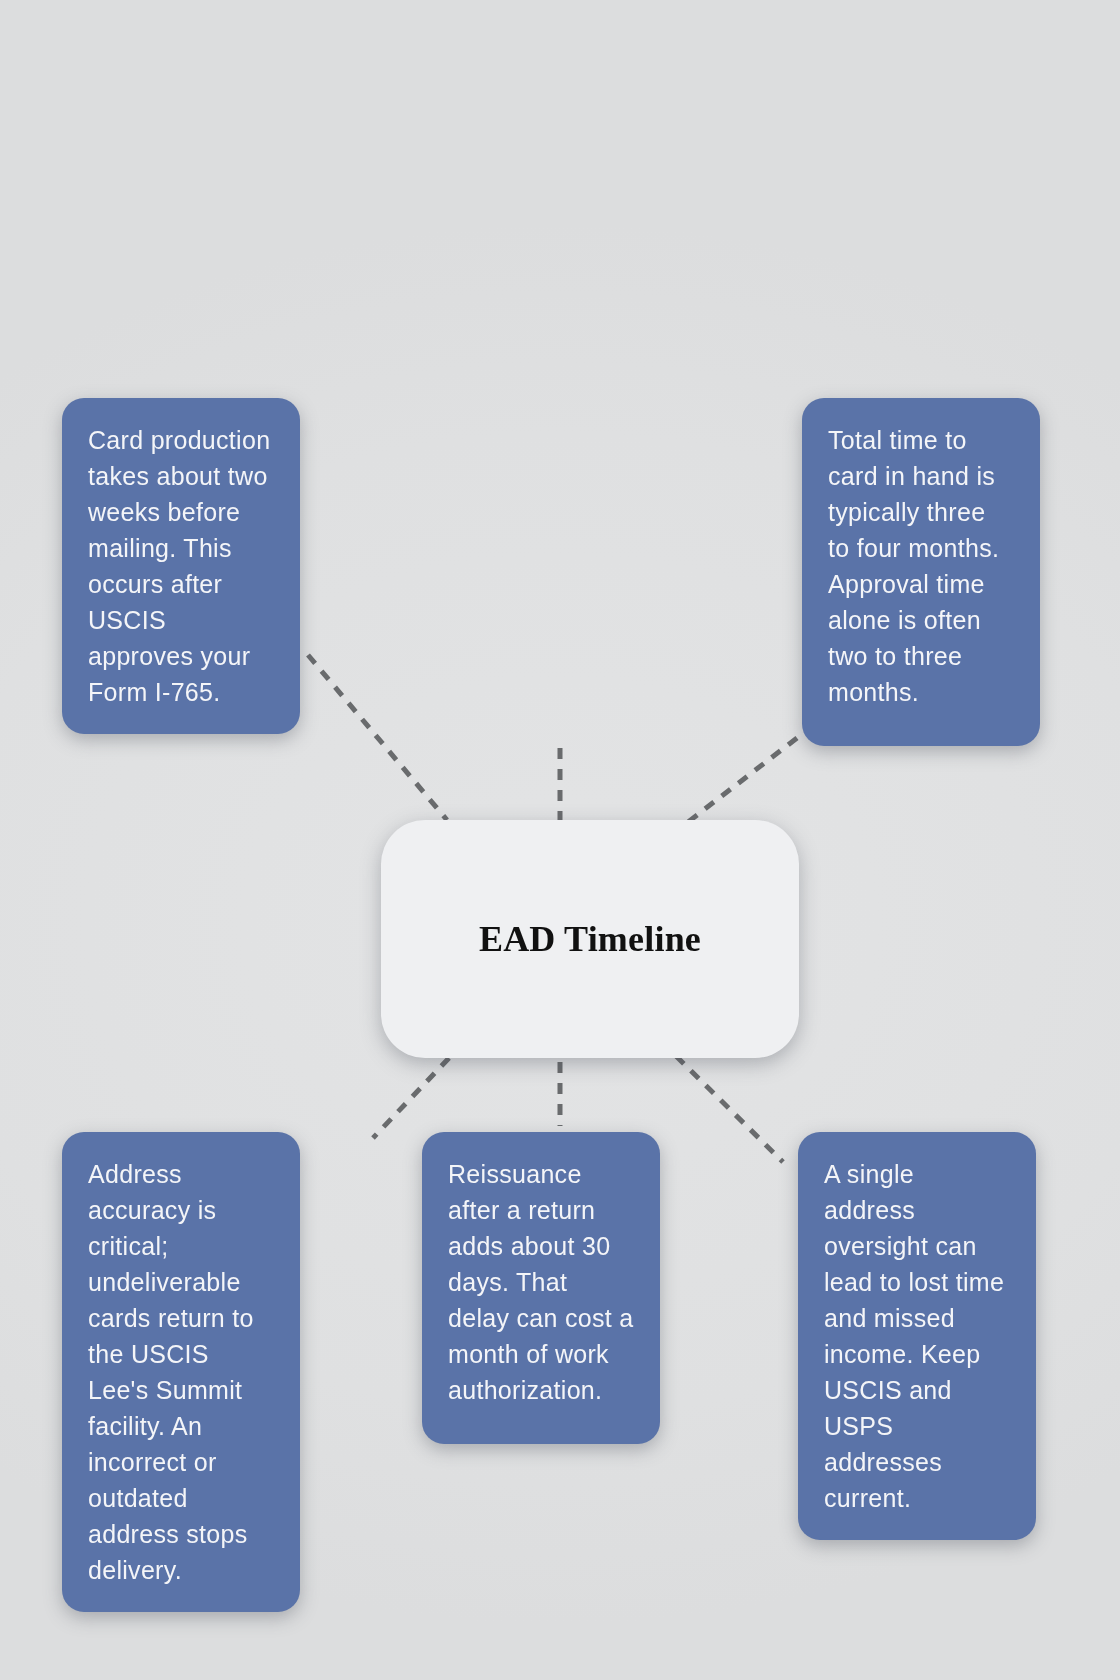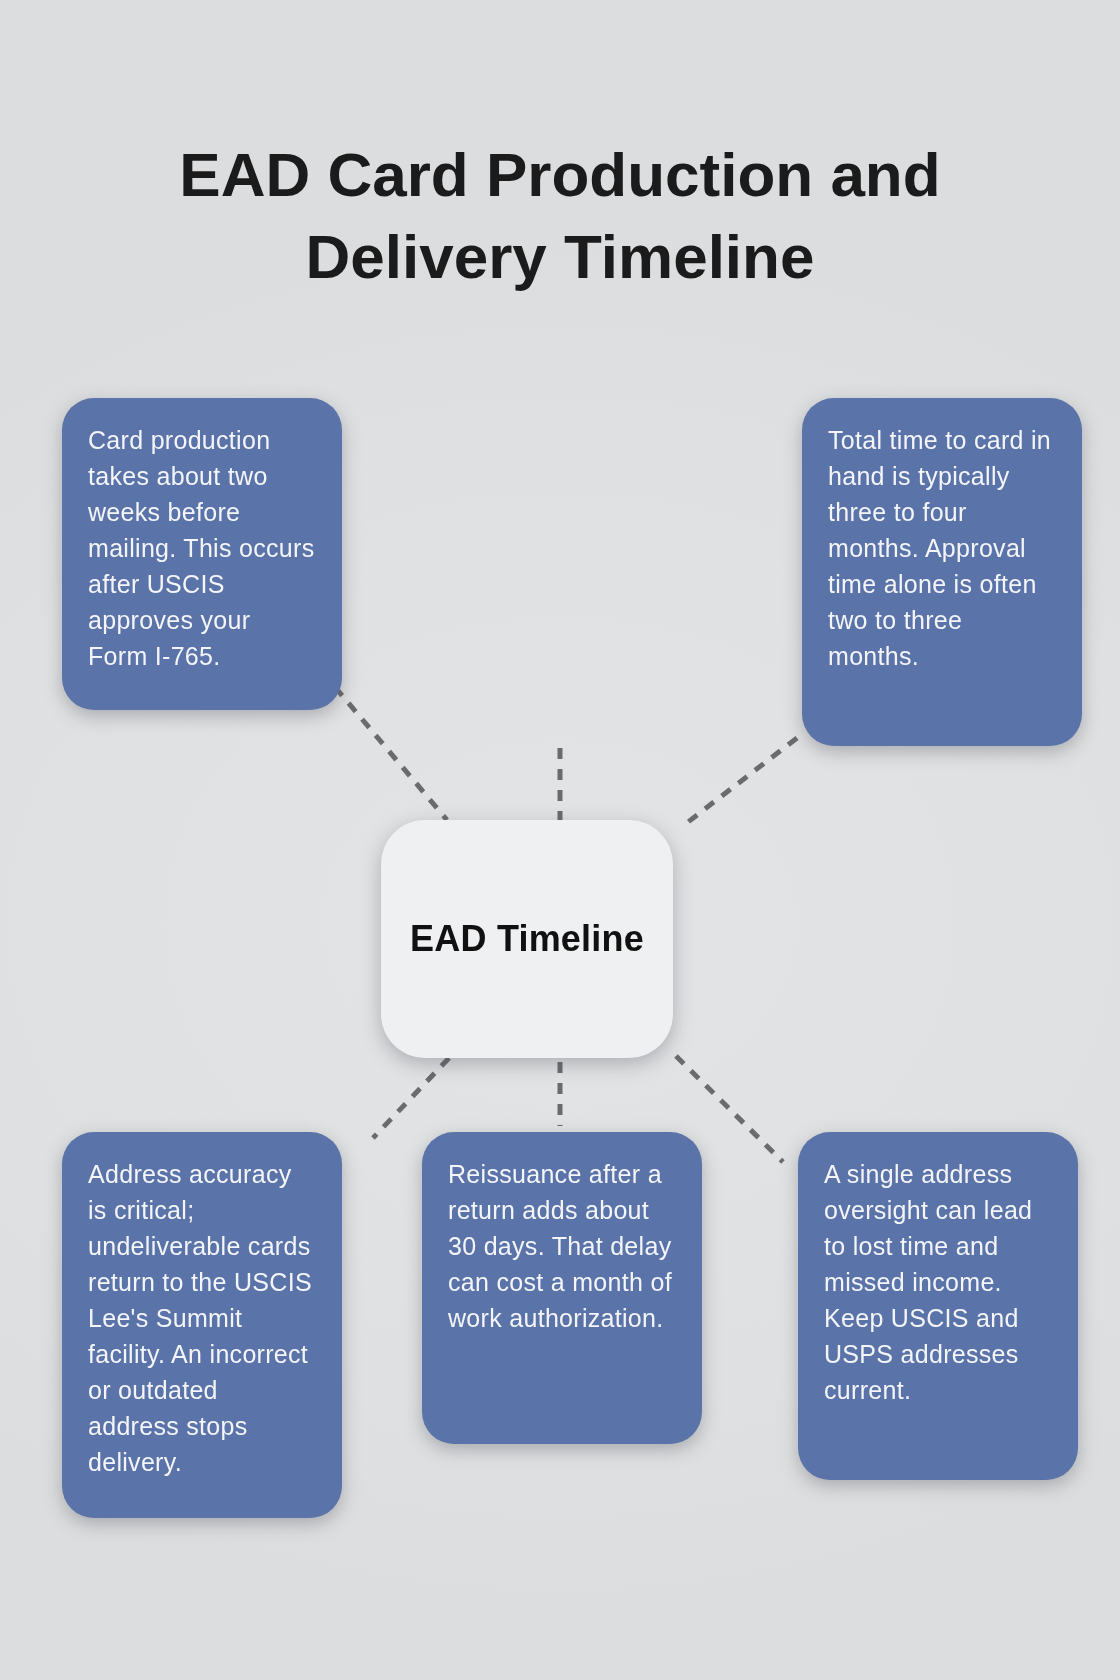--- a/index.html
+++ b/index.html
@@ -34,63 +34,63 @@
   }
   svg.connectors {
     position: absolute;
     top: 0;
     left: 0;
     width: 1120px;
     height: 1680px;
   }
   .node {
     position: absolute;
-    width: 280px;
+    width: 238px;
     background: #5a73a8;
-    border-radius: 32px;
+    border-radius: 22px;
     box-sizing: border-box;
     padding: 24px 26px;
     color: #f4f5f8;
     font-size: 25px;
     line-height: 36px;
     letter-spacing: 0.3px;
     box-shadow: 0 6px 18px rgba(70, 75, 85, 0.35);
   }
   .node.top-left     { left: 62px;  top: 398px;  min-height: 312px; }
   .node.top-center   { left: 422px; top: 398px;  min-height: 348px; }
   .node.top-right    { left: 782px; top: 398px;  min-height: 348px; margin-left: 20px; }
   .node.bottom-left  { left: 62px;  top: 1132px; min-height: 386px; }
   .node.bottom-center{ left: 422px; top: 1132px; min-height: 312px; }
   .node.bottom-right { left: 782px; top: 1132px; min-height: 348px; margin-left: 16px; }
   .center-node {
     position: absolute;
     left: 381px;
     top: 820px;
-    width: 292px;
+    width: 418px;
     height: 238px;
     background: #eff0f2;
     border-radius: 44px;
     display: flex;
     align-items: center;
     justify-content: center;
     box-shadow: 0 6px 20px rgba(70, 75, 85, 0.35);
+    font-family: Liberation Serif, serif;
   }
   .center-node .label {
     font-size: 36px;
     font-weight: 700;
     color: #111111;
     letter-spacing: 0.2px;
   }
 </style>
 </head>
 <body>
 
 <div class="canvas">
 
-  <h1 class="page-title">EAD Card Production and Delivery Timeline</h1>
 
   <svg class="connectors" viewBox="0 0 1120 1680">
     <line x1="308" y1="655" x2="447" y2="820" stroke-width="5" stroke-dasharray="11 10" stroke="#696b6d"></line>
     <line x1="560" y1="748" x2="560" y2="820" stroke-width="5" stroke-dasharray="11 10" stroke="#696b6d"></line>
     <line x1="797" y1="738" x2="688" y2="822" stroke-width="5" stroke-dasharray="11 10" stroke="#696b6d"></line>
     <line x1="449" y1="1058" x2="373" y2="1138" stroke-width="5" stroke-dasharray="11 10" stroke="#696b6d"></line>
     <line x1="560" y1="1062" x2="560" y2="1126" stroke-width="5" stroke-dasharray="11 10" stroke="#696b6d"></line>
     <line x1="676" y1="1056" x2="783" y2="1162" stroke-width="5" stroke-dasharray="11 10" stroke="#696b6d"></line>
   </svg>
 

